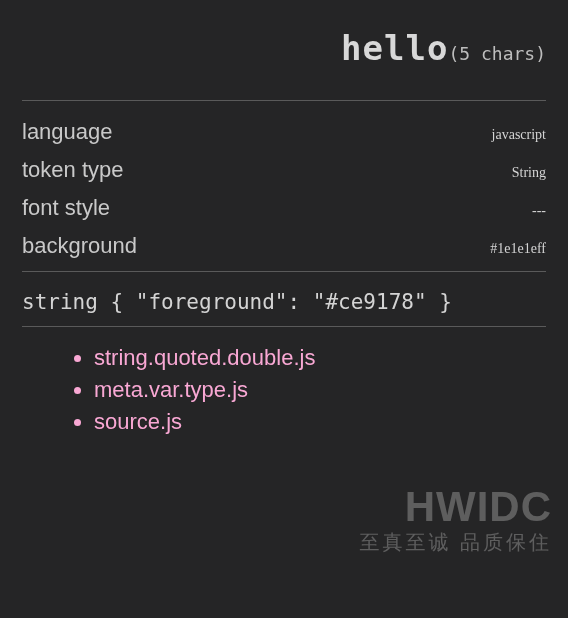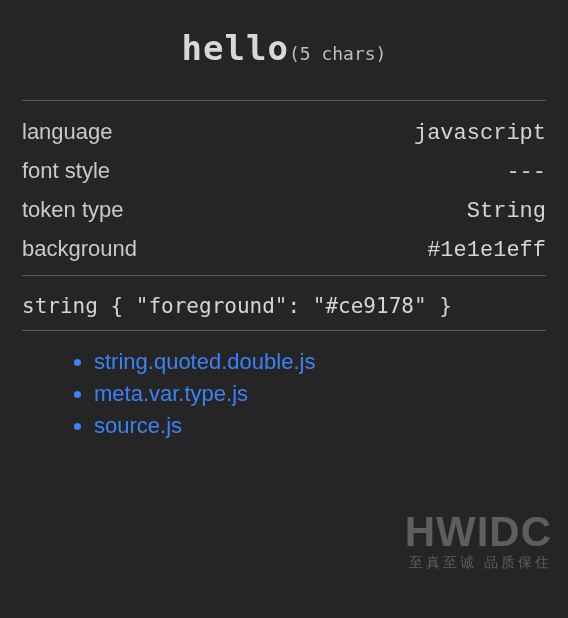--- a/index.html
+++ b/index.html
@@ -8,21 +8,21 @@
     color: #d4d4d4;
     font-family: "Menlo", "Consolas", monospace;
     width: 568px;
     height: 618px;
     padding: 28px 22px;
     position: relative;
     overflow: hidden;
   }
   .header {
     display: flex;
-    justify-content: center;
+    justify-content: flex-end;
     align-items: baseline;
     margin-bottom: 32px;
   }
   .token-text {
     font-size: 34px;
     font-weight: bold;
     color: #d8d8d8;
     letter-spacing: 1px;
   }
   .char-count {
@@ -44,82 +44,82 @@
     margin: 12px 0;
     font-size: 22px;
   }
   .prop-label {
     color: #c9c9c9;
     font-family: -apple-system, "Helvetica Neue", Arial, sans-serif;
     font-size: 22px;
   }
   .prop-value {
     color: #d4d4d4;
-    font-family: Liberation Mono, monospace;
-    font-size: 22px;
+    font-family: Liberation Serif, serif;
+    font-size: 14px;
   }
   .rule {
     font-size: 21px;
     color: #d4d4d4;
     margin: 4px 0 8px 0;
     white-space: pre;
   }
   .scopes {
     margin-top: 18px;
     padding-left: 72px;
   }
   .scopes li {
     font-family: -apple-system, "Helvetica Neue", Arial, sans-serif;
     font-size: 22px;
-    color: #3b82f6;
+    color: #f9a8d4;
     margin: 6px 0;
     list-style: disc;
   }
   .watermark {
     position: absolute;
     right: 16px;
-    bottom: 46px;
+    bottom: 62px;
     text-align: right;
     color: rgba(200,200,200,0.35);
     font-family: Arial, sans-serif;
     pointer-events: none;
   }
   .watermark .wm-big {
     font-size: 42px;
     font-weight: bold;
     letter-spacing: 1px;
   }
   .watermark .wm-small {
-    font-size: 14px;
+    font-size: 20px;
     letter-spacing: 3px;
     margin-top: -2px;
   }
 </style>
 </head>
 <body>
 
 <div class="header">
   <span class="token-text">hello</span>
   <span class="char-count">(5 chars)</span>
 </div>
 
 <hr>
 
 <div class="props">
   <div class="prop-row">
     <span class="prop-label">language</span>
     <span class="prop-value">javascript</span>
   </div>
   <div class="prop-row">
+    <span class="prop-label">token type</span>
+    <span class="prop-value">String</span>
+  </div>
+  <div class="prop-row">
     <span class="prop-label">font style</span>
     <span class="prop-value">---</span>
-  </div>
-  <div class="prop-row">
-    <span class="prop-label">token type</span>
-    <span class="prop-value">String</span>
   </div>
   <div class="prop-row">
     <span class="prop-label">background</span>
     <span class="prop-value">#1e1e1eff</span>
   </div>
 </div>
 
 <hr>
 
 <div class="rule">string { "foreground": "#ce9178" }</div>

